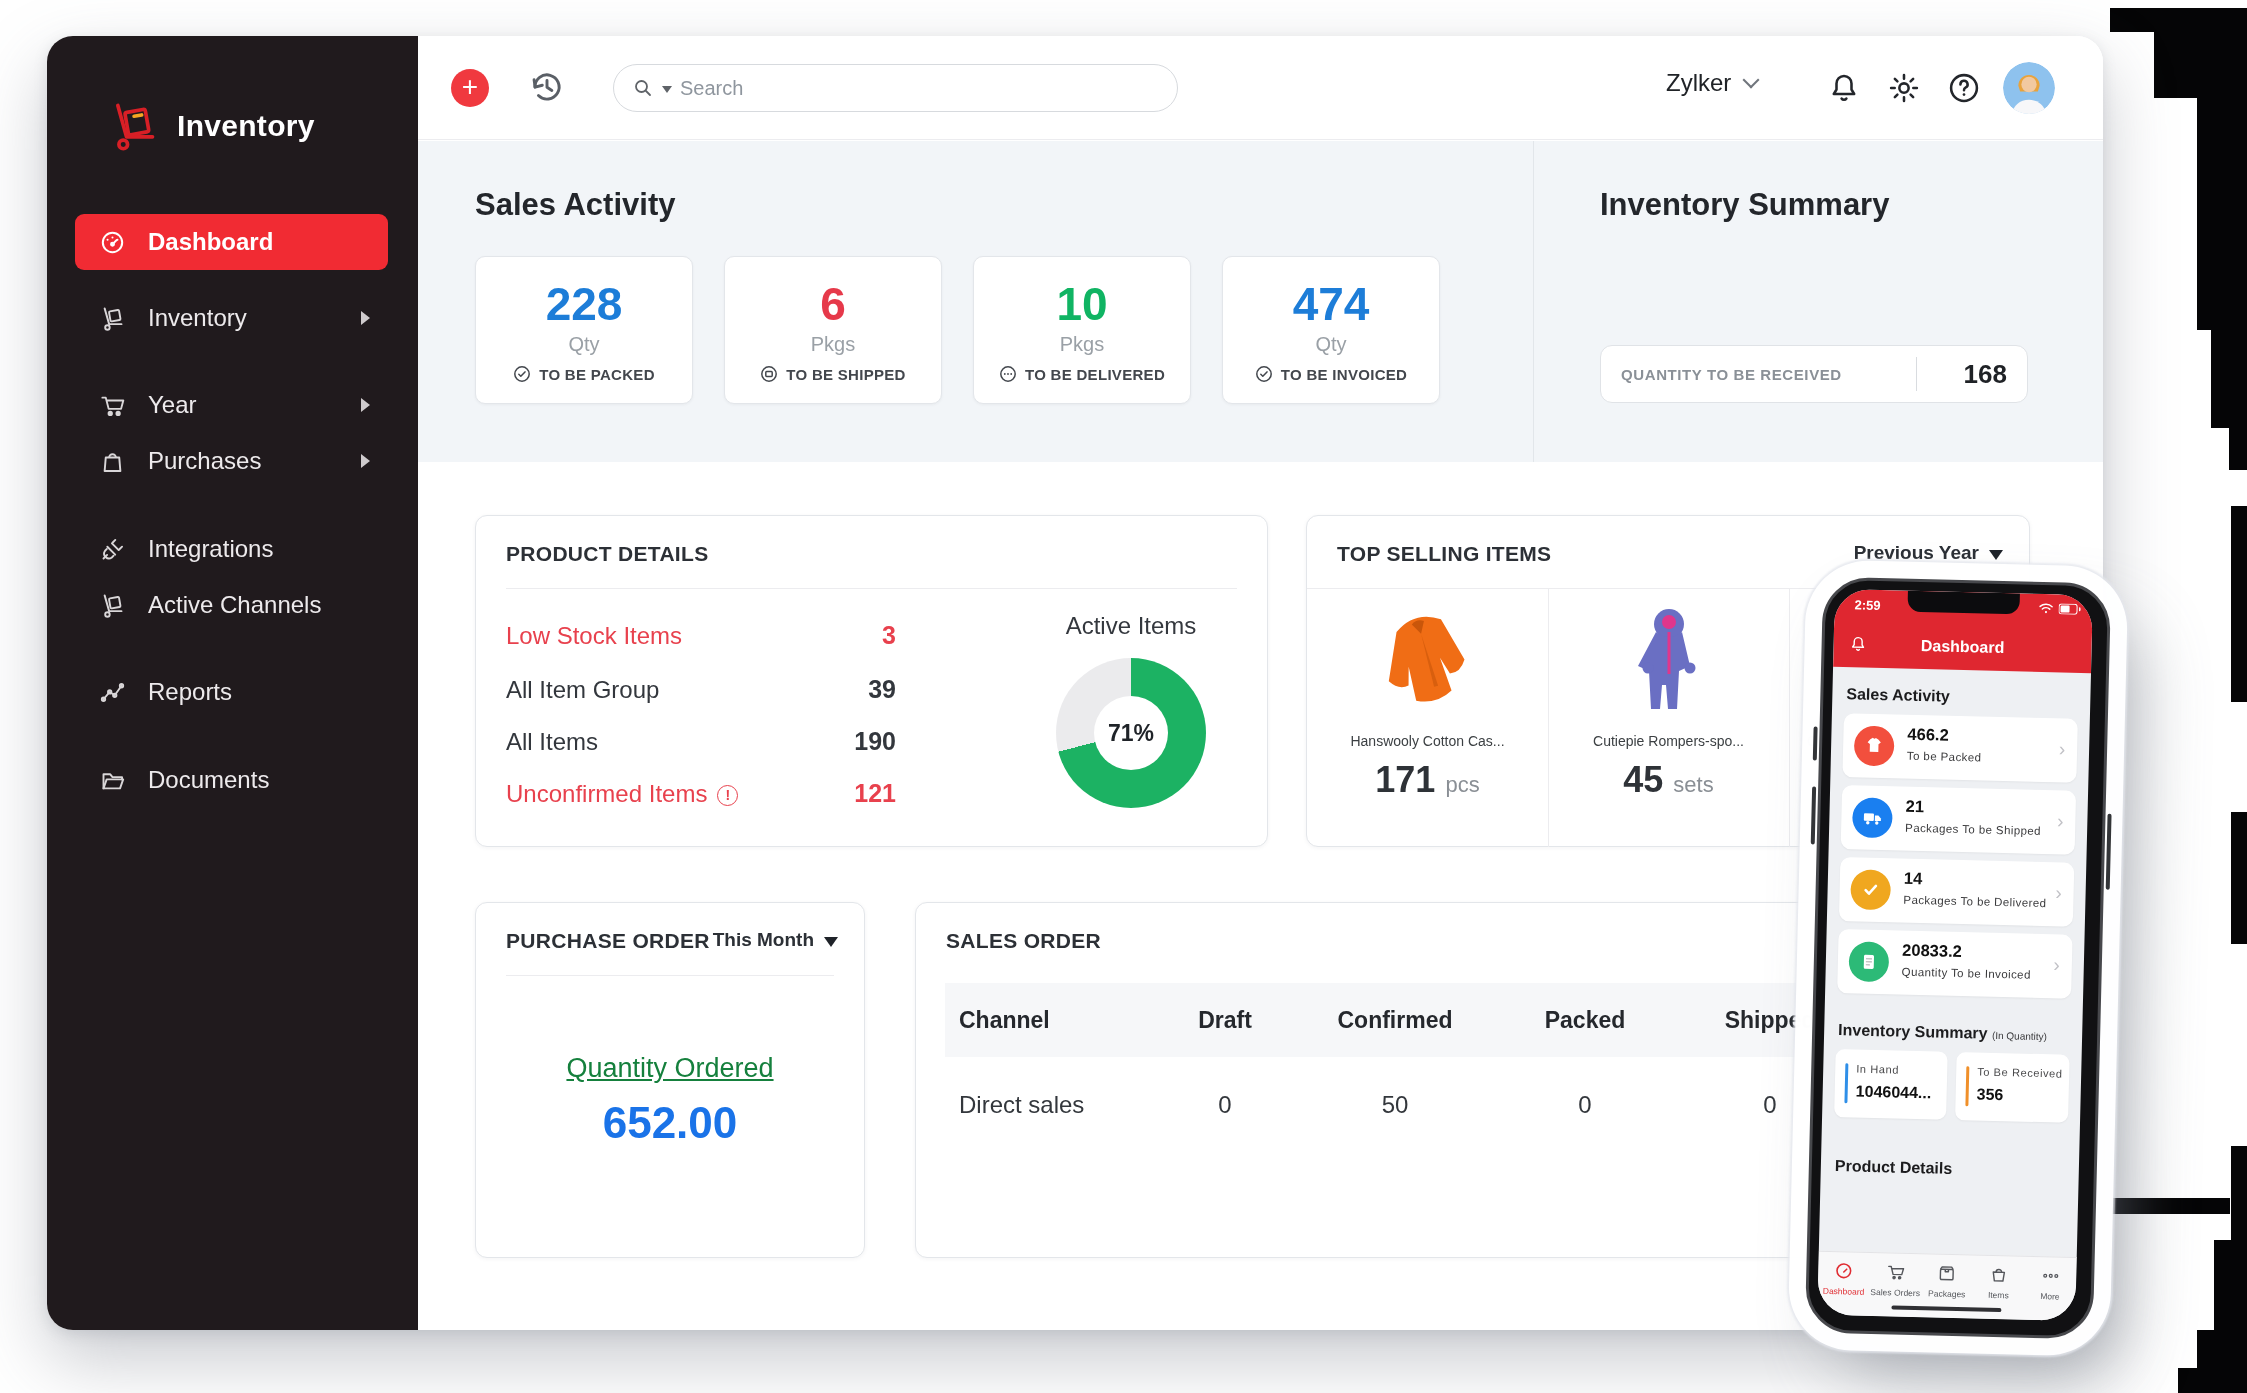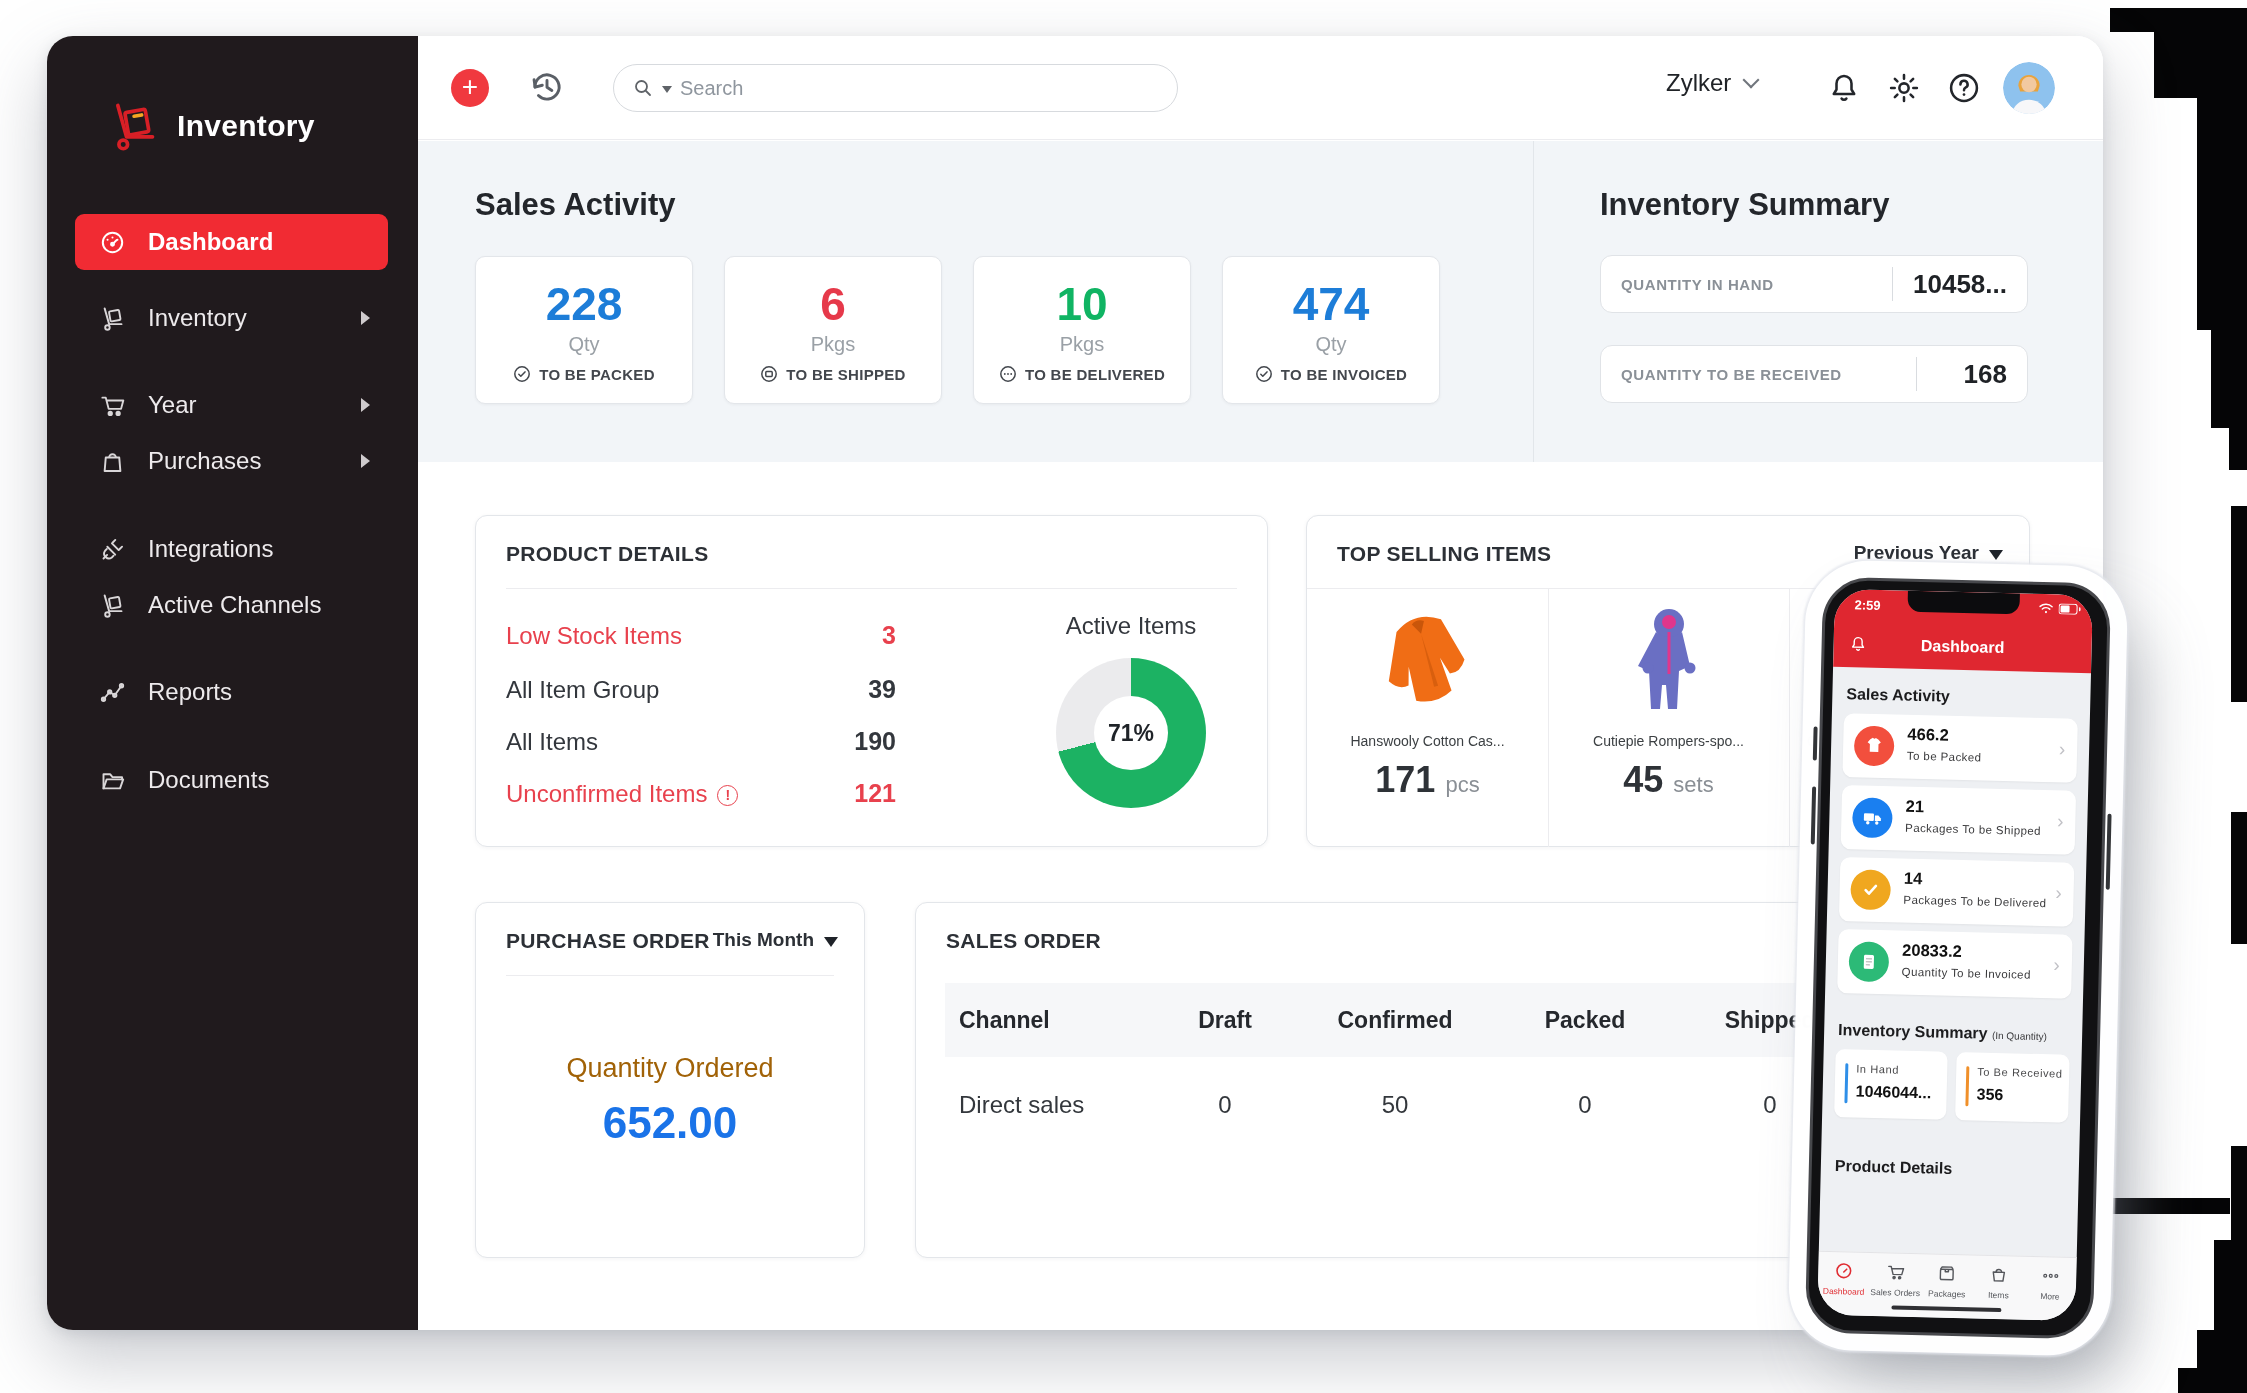--- a/index.html
+++ b/index.html
@@ -82,21 +82,21 @@
   
   .ts-col { position:absolute; top:73px; width:241px; height:258px; text-align:center; }
   .ts-col .name { font-size:14px; color:#3c4043; margin-top:12px; white-space:nowrap; overflow:hidden; text-overflow:ellipsis; padding:0 12px; }
   .ts-col .qty { font-size:36px; font-weight:700; color:#2e3237; margin-top:10px; }
   .ts-col .qty span { font-size:22px; font-weight:400; color:#8a8f95; }
   .ts-vdiv { position:absolute; top:73px; width:1px; height:258px; background:#ececef; }
   .ts-img { height:132px; display:flex; align-items:flex-end; justify-content:center; }
 
   
   .po-metric { position:absolute; left:0; right:0; top:150px; text-align:center; }
-  .po-metric .l { font-size:27px; color:#a16207; }
+  .po-metric .l { font-size:27px; color:#15803d;text-decoration:underline; }
   .po-metric .v { font-size:44px; font-weight:700; margin-top:14px; }
 
   
   .so-grid { position:absolute; left:29px; top:80px; width:1060px; display:grid; grid-template-columns:205px 150px 190px 190px 180px; }
   .so-grid.hdr { background:#f6f7f9; height:74px; align-items:center; font-size:23px; font-weight:700; color:#25282d; }
   .so-grid.row { top:188px; font-size:24px; color:#33373c; }
   .so-grid .c0 { padding-left:14px; text-align:left; }
   .so-grid .cn { text-align:center; }
 
   
@@ -331,25 +331,20 @@
     <div class="sa-label">
       <svg width="18" height="18" viewBox="0 0 18 18" fill="none" stroke="#43474d" stroke-width="1.5" stroke-linecap="round" stroke-linejoin="round">
           <circle cx="9" cy="9" r="7.2"></circle>
           <path d="M5.8 9.3 l2 2 4.2-4.4"></path>
         </svg>
       <span>TO BE INVOICED</span>
     </div>
   </div>
 
   <div class="sec-title abs" style="left:1182px; top:46px;">Inventory Summary</div>
-  <div class="inv-pill" style="top:114px;">
-    <span class="lbl">QUANTITY IN HAND</span>
-    <span class="sep"></span>
-    <span class="val">10458...</span>
-  </div>
   <div class="inv-pill" style="top:204px;">
     <span class="lbl">QUANTITY TO BE RECEIVED</span>
     <span class="sep"></span>
     <span class="val">168</span>
   </div>
 </div>
 
 <div class="card abs" style="left:475px; top:515px; width:793px; height:332px;">
   <div class="card-title">PRODUCT DETAILS</div>
   <div class="card-hr" style="left:30px; right:30px;"></div>

